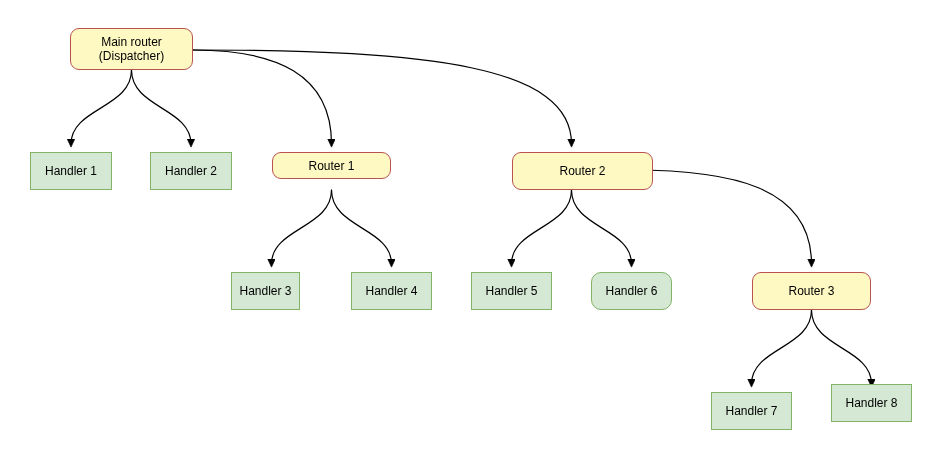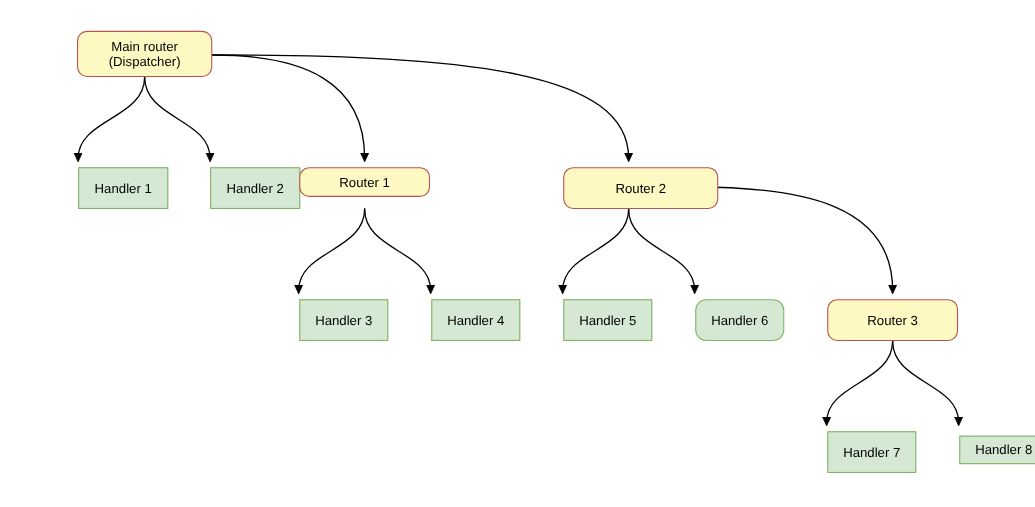--- a/index.html
+++ b/index.html
@@ -41,21 +41,20 @@
   }
   .node-router {
     background: #fef9c3;
     border-color: #b85450;
     border-radius: 9px;
   }
   .node-handler {
     background: #d5e8d4;
     border-color: #82b366;
     border-radius: 0;
-    margin-left: 41px;
   }
   .node-label {
     display: block;
     white-space: pre-line;
   }
 </style>
 </head>
 <body>
 
 <div id="canvas">
@@ -81,22 +80,22 @@
       </g>
   </svg>
 
   <div id="nodes">
       <div class="node node-router" style="left: 70px; top: 28px; width: 123px; height: 42px;"><span class="node-label">Main router
 (Dispatcher)</span></div>
       <div class="node node-handler" style="left: 30px; top: 152px; width: 82px; height: 38px;"><span class="node-label">Handler 1</span></div>
       <div class="node node-handler" style="left: 150px; top: 152px; width: 82px; height: 38px;"><span class="node-label">Handler 2</span></div>
       <div class="node node-router" style="left: 272px; top: 152px; width: 119px; height: 27px;"><span class="node-label">Router 1</span></div>
       <div class="node node-router" style="left: 512px; top: 152px; width: 141px; height: 38px;"><span class="node-label">Router 2</span></div>
-      <div class="node node-handler" style="left: 231px; top: 272px; width: 81px; height: 38px;"><span class="node-label">Handler 3</span></div>
+      <div class="node node-handler" style="left: 231px; top: 272px; width: 69px; height: 38px;"><span class="node-label">Handler 3</span></div>
       <div class="node node-handler" style="left: 351px; top: 272px; width: 81px; height: 38px;"><span class="node-label">Handler 4</span></div>
       <div class="node node-handler" style="left: 471px; top: 272px; width: 81px; height: 38px;"><span class="node-label">Handler 5</span></div>
       <div class="node node-handler" style="left: 591px; top: 272px; width: 81px; height: 38px; border-radius: 10px;"><span class="node-label">Handler 6</span></div>
       <div class="node node-router" style="left: 752px; top: 272px; width: 119px; height: 38px;"><span class="node-label">Router 3</span></div>
       <div class="node node-handler" style="left: 711px; top: 392px; width: 81px; height: 38px; justify-content: center;"><span class="node-label">Handler 7</span></div>
-      <div class="node node-handler" style="left: 831px; top: 396px; width: 81px; height: 26px;"><span class="node-label">Handler 8</span></div>
+      <div class="node node-handler" style="left: 831px; top: 384px; width: 81px; height: 38px;"><span class="node-label">Handler 8</span></div>
     </div>
 
 </div>
 
 </body></html>

